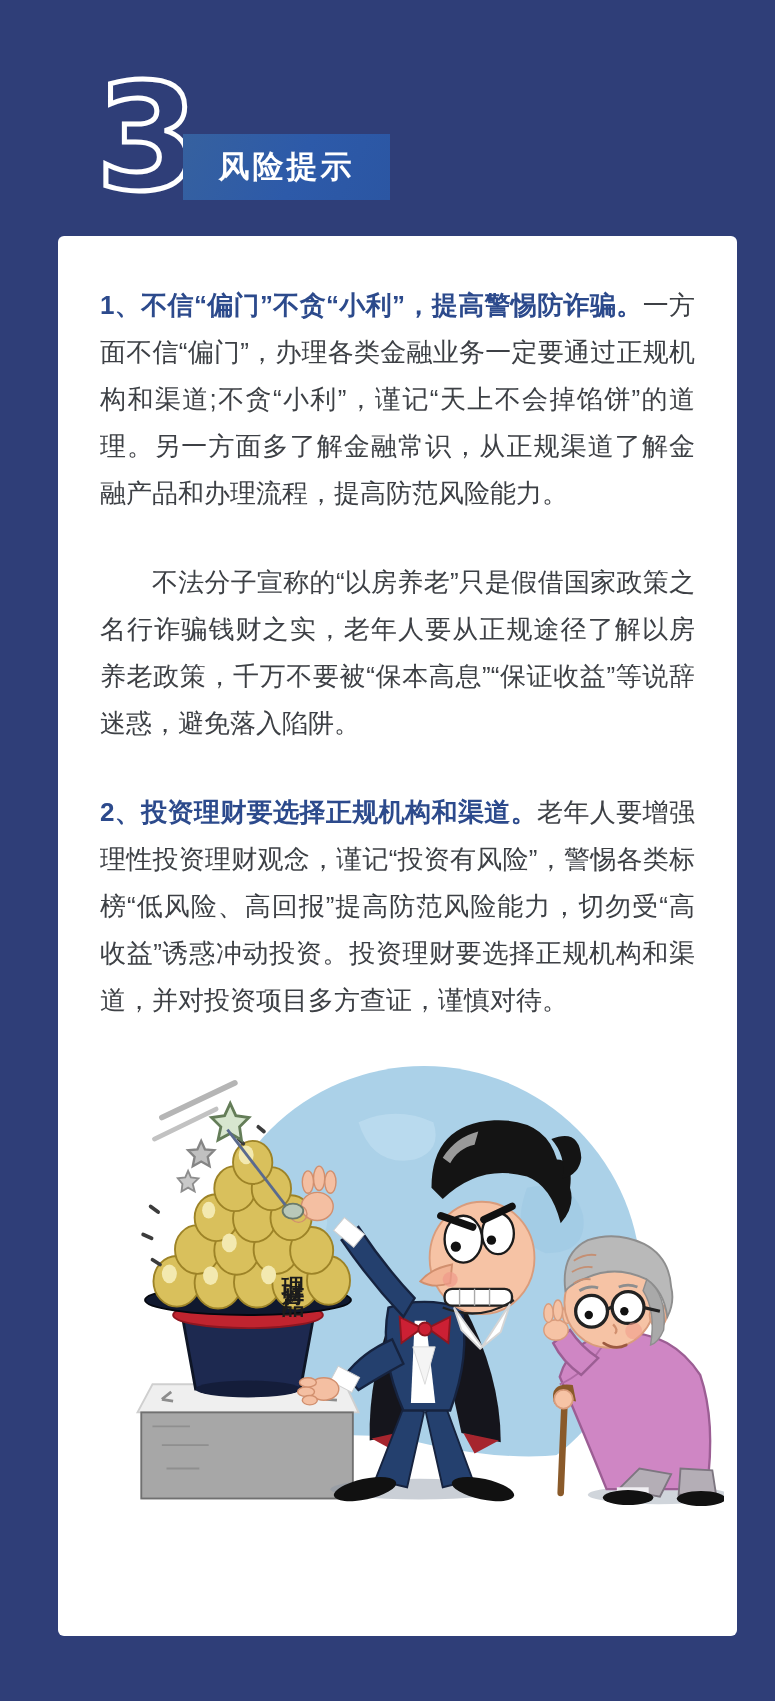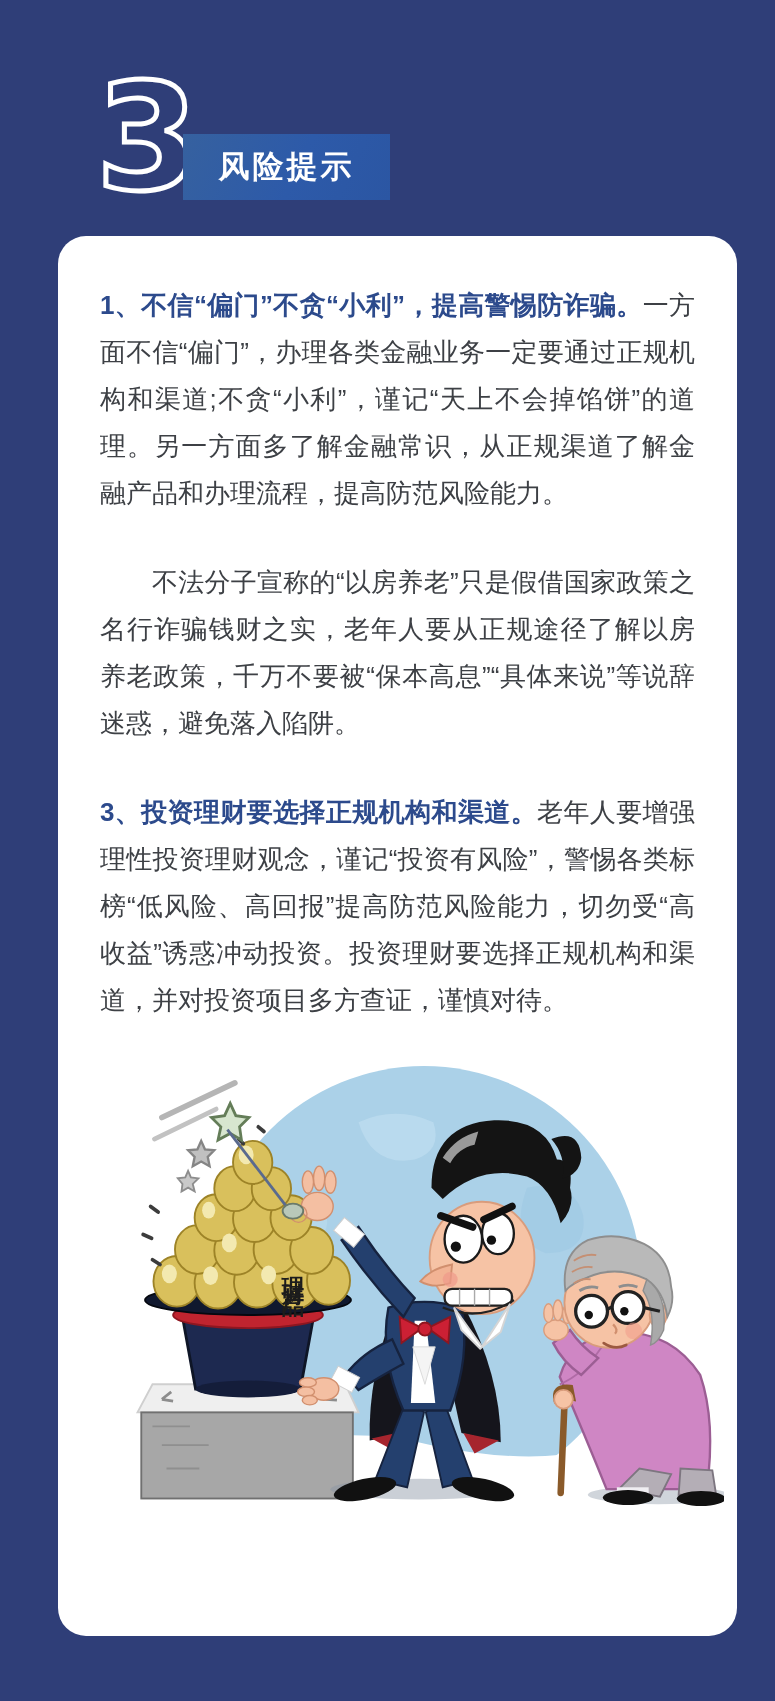--- a/index.html
+++ b/index.html
@@ -22,21 +22,21 @@
     background:linear-gradient(115deg,#36619f 0%,#2d5aa9 55%,#2b56a3 100%);
     display:flex;align-items:center;justify-content:center;
   }
   .title-banner span{
     color:#ffffff;font-size:31px;font-weight:bold;letter-spacing:3px;
   }
 
   
   .card{
     position:absolute;left:58px;top:236px;width:679px;height:1400px;
-    background:#ffffff;border-radius:28px;overflow:hidden;
+    background:#ffffff;border-radius:6px;overflow:hidden;
   }
   .card-inner{padding:46px 42px 0 42px;}
   .section p{
     margin:0 0 42px 0;font-size:26px;line-height:47px;
     text-align:justify;color:#3d4045;
   }
   .lead{font-weight:bold;color:#2c4a8c;}
   .indent{text-indent:2em;}
 
   
@@ -57,25 +57,25 @@
   </div>
 
   <div class="card">
     <div class="card-inner">
 
       <div class="section">
         <p><span class="lead">1、不信“偏门”不贪“小利”，提高警惕防诈骗。</span><span>一方面不信“偏门”，办理各类金融业务一定要通过正规机构和渠道;不贪“小利”，谨记“天上不会掉馅饼”的道理。另一方面多了解金融常识，从正规渠道了解金融产品和办理流程，提高防范风险能力。</span></p>
       </div>
 
       <div class="section">
-        <p class="indent">不法分子宣称的“以房养老”只是假借国家政策之名行诈骗钱财之实，老年人要从正规途径了解以房养老政策，千万不要被“保本高息”“具体来说”等说辞迷惑，避免落入陷阱。</p>
+        <p class="indent">不法分子宣称的“以房养老”只是假借国家政策之名行诈骗钱财之实，老年人要从正规途径了解以房养老政策，千万不要被“保本高息”“保证收益”等说辞迷惑，避免落入陷阱。</p>
       </div>
 
       <div class="section">
-        <p><span class="lead">3、投资理财要选择正规机构和渠道。</span><span>老年人要增强理性投资理财观念，谨记“投资有风险”，警惕各类标榜“低风险、高回报”提高防范风险能力，切勿受“高收益”诱惑冲动投资。投资理财要选择正规机构和渠道，并对投资项目多方查证，谨慎对待。</span></p>
+        <p><span class="lead">2、投资理财要选择正规机构和渠道。</span><span>老年人要增强理性投资理财观念，谨记“投资有风险”，警惕各类标榜“低风险、高回报”提高防范风险能力，切勿受“高收益”诱惑冲动投资。投资理财要选择正规机构和渠道，并对投资项目多方查证，谨慎对待。</span></p>
       </div>
 
       <div class="illustration">
         <svg viewBox="0 0 620 470" xmlns="http://www.w3.org/2000/svg">
 
           <g>
             <circle cx="310" cy="232" r="232" fill="#abd1e8"></circle>
             <path d="M240,60 q40,-18 80,0 q10,30 -20,40 q-45,8 -60,-40z" fill="#bddcef" opacity="0.8"></path>
             <path d="M420,130 q50,-10 60,30 q5,40 -40,40 q-40,-15 -20,-70z" fill="#9fc8e2" opacity="0.6"></path>
             <path d="M300,300 q35,-12 55,10 q15,30 -25,38 q-45,2 -30,-48z" fill="#bddcef" opacity="0.7"></path>

